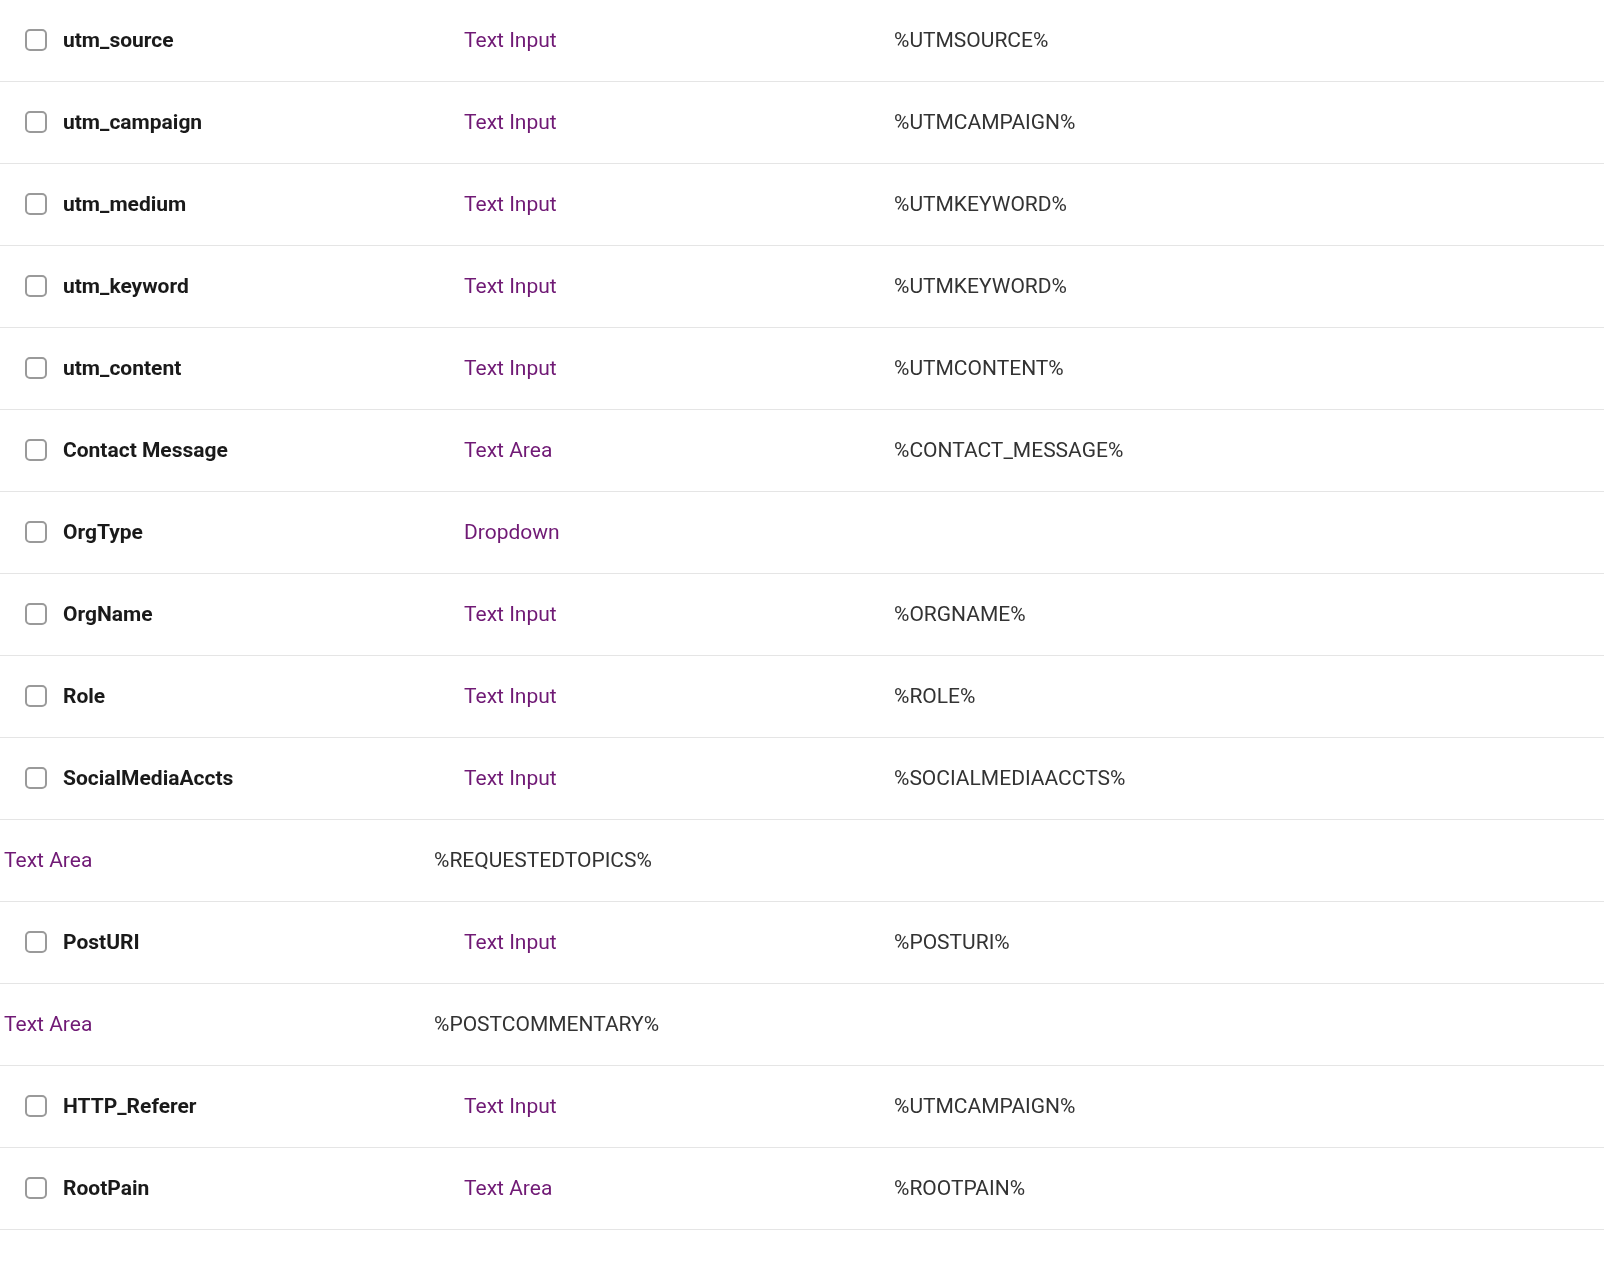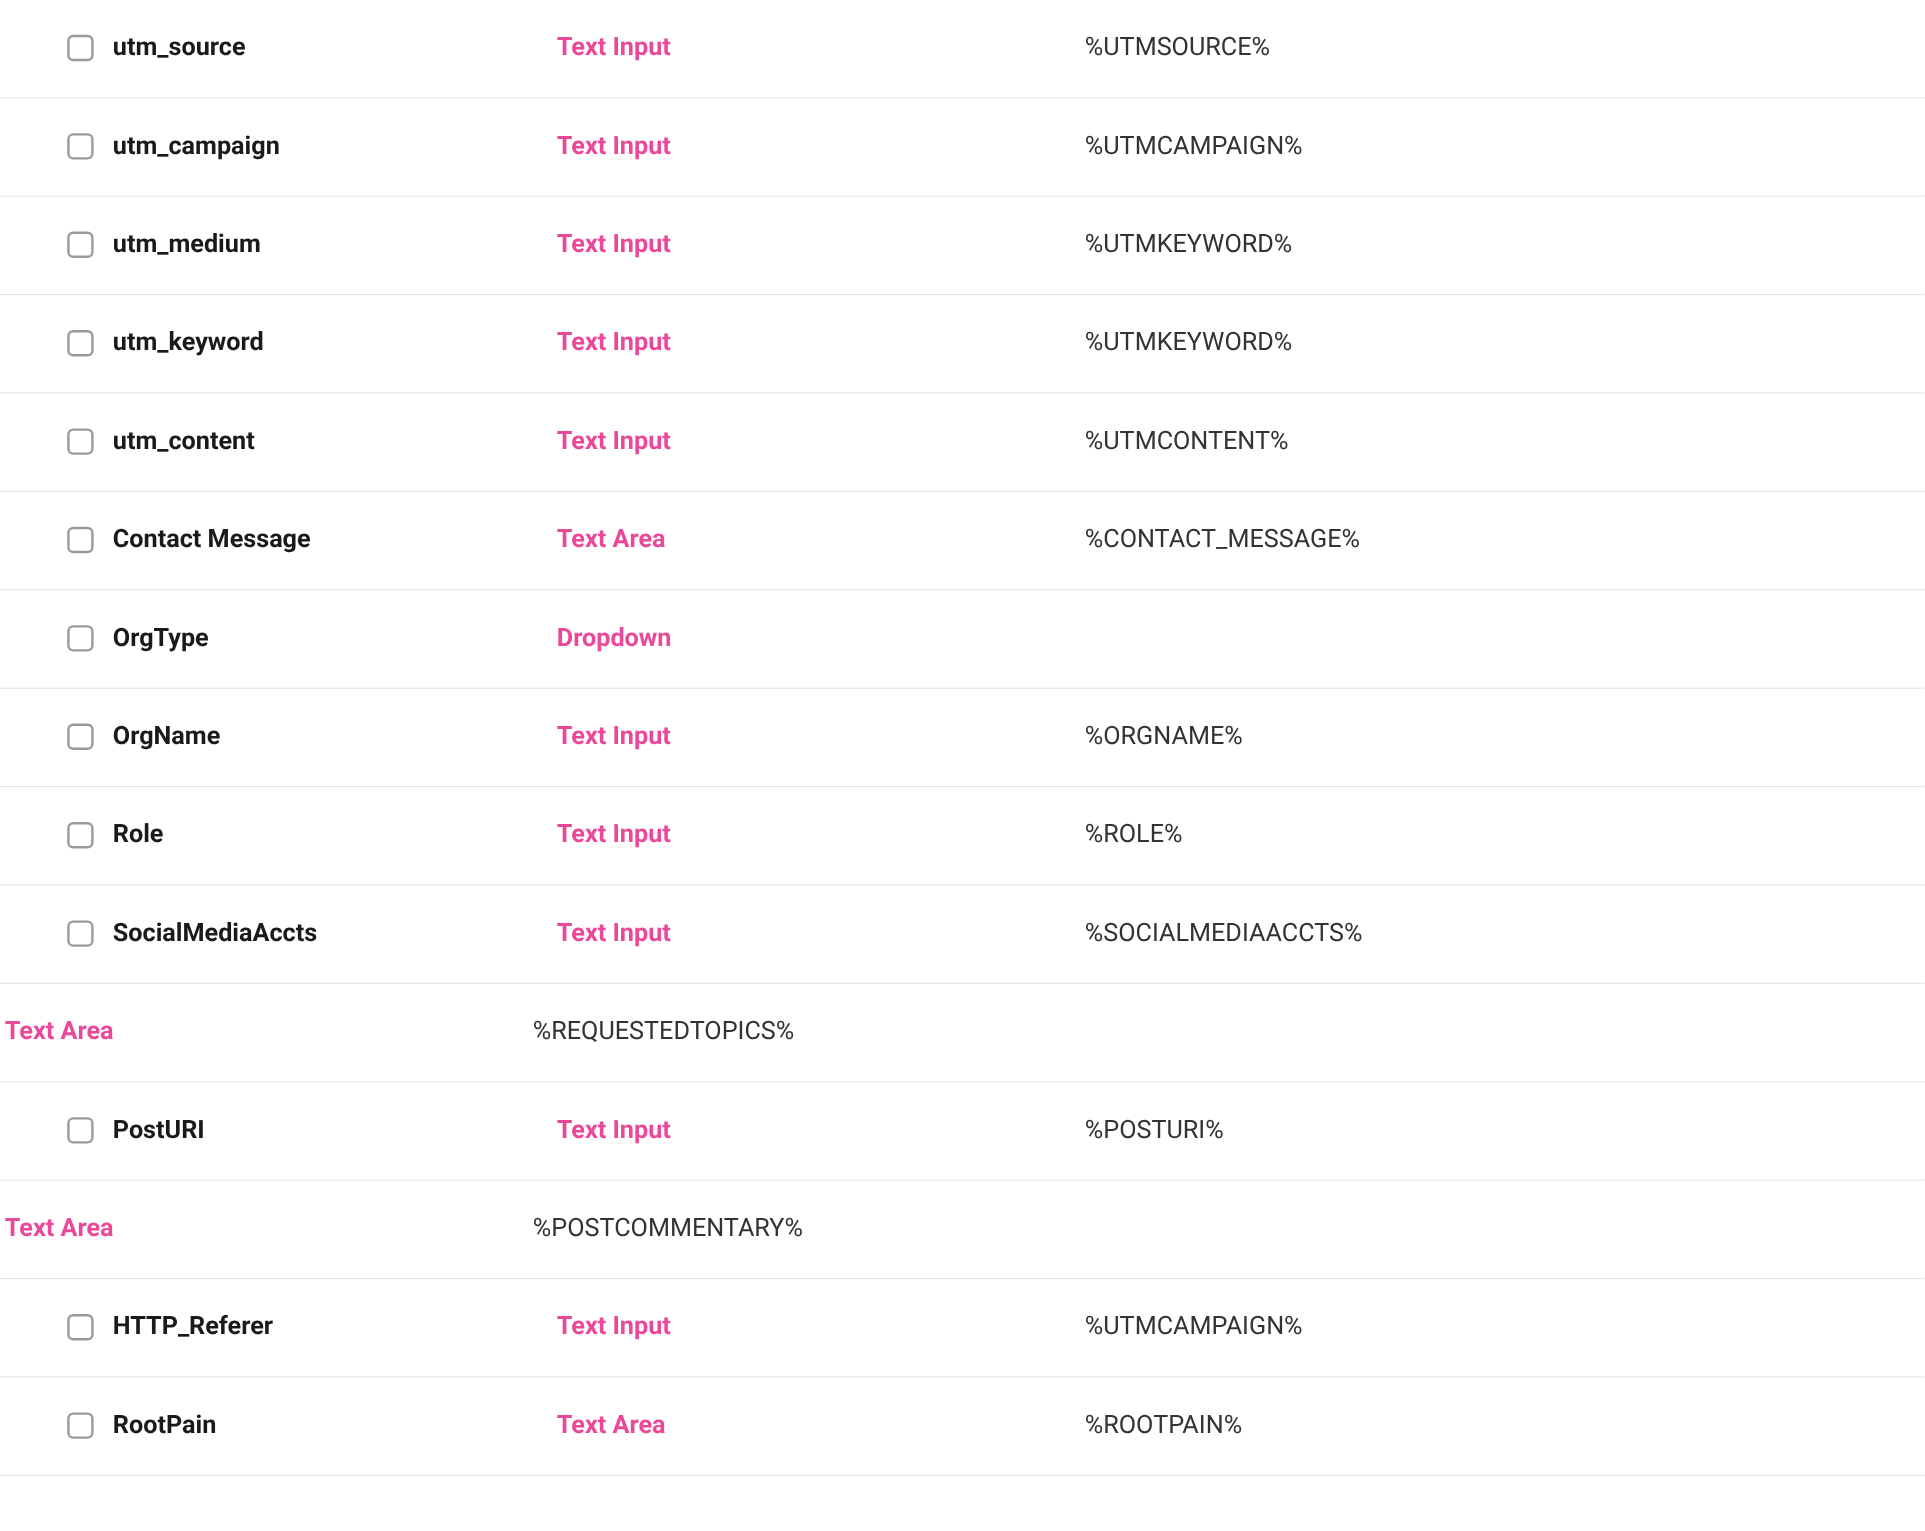--- a/index.html
+++ b/index.html
@@ -25,35 +25,34 @@
       padding: 0;
       min-height: 82px;
     }
     .row:first-child {
       border-top: none;
     }
     .col-name {
       display: flex;
       align-items: center;
       width: 460px;
-      padding-left: 56px;
+      padding-left: 25px;
       gap: 16px;
     }
     .col-type {
       width: 430px;
       padding-left: 4px;
-      color: #ec4899;
-      font-weight: 700;
+      color: #701a75;
+      font-weight: 400;
     }
     .col-value {
       flex: 1;
       padding-left: 4px;
       color: #333333;
       font-weight: 400;
-      margin-left: 10px;
     }
     .checkbox {
       width: 22px;
       height: 22px;
       border: 2px solid #9a9a9a;
       border-radius: 5px;
       background: #ffffff;
       cursor: pointer;
       flex-shrink: 0;
       appearance: none;

